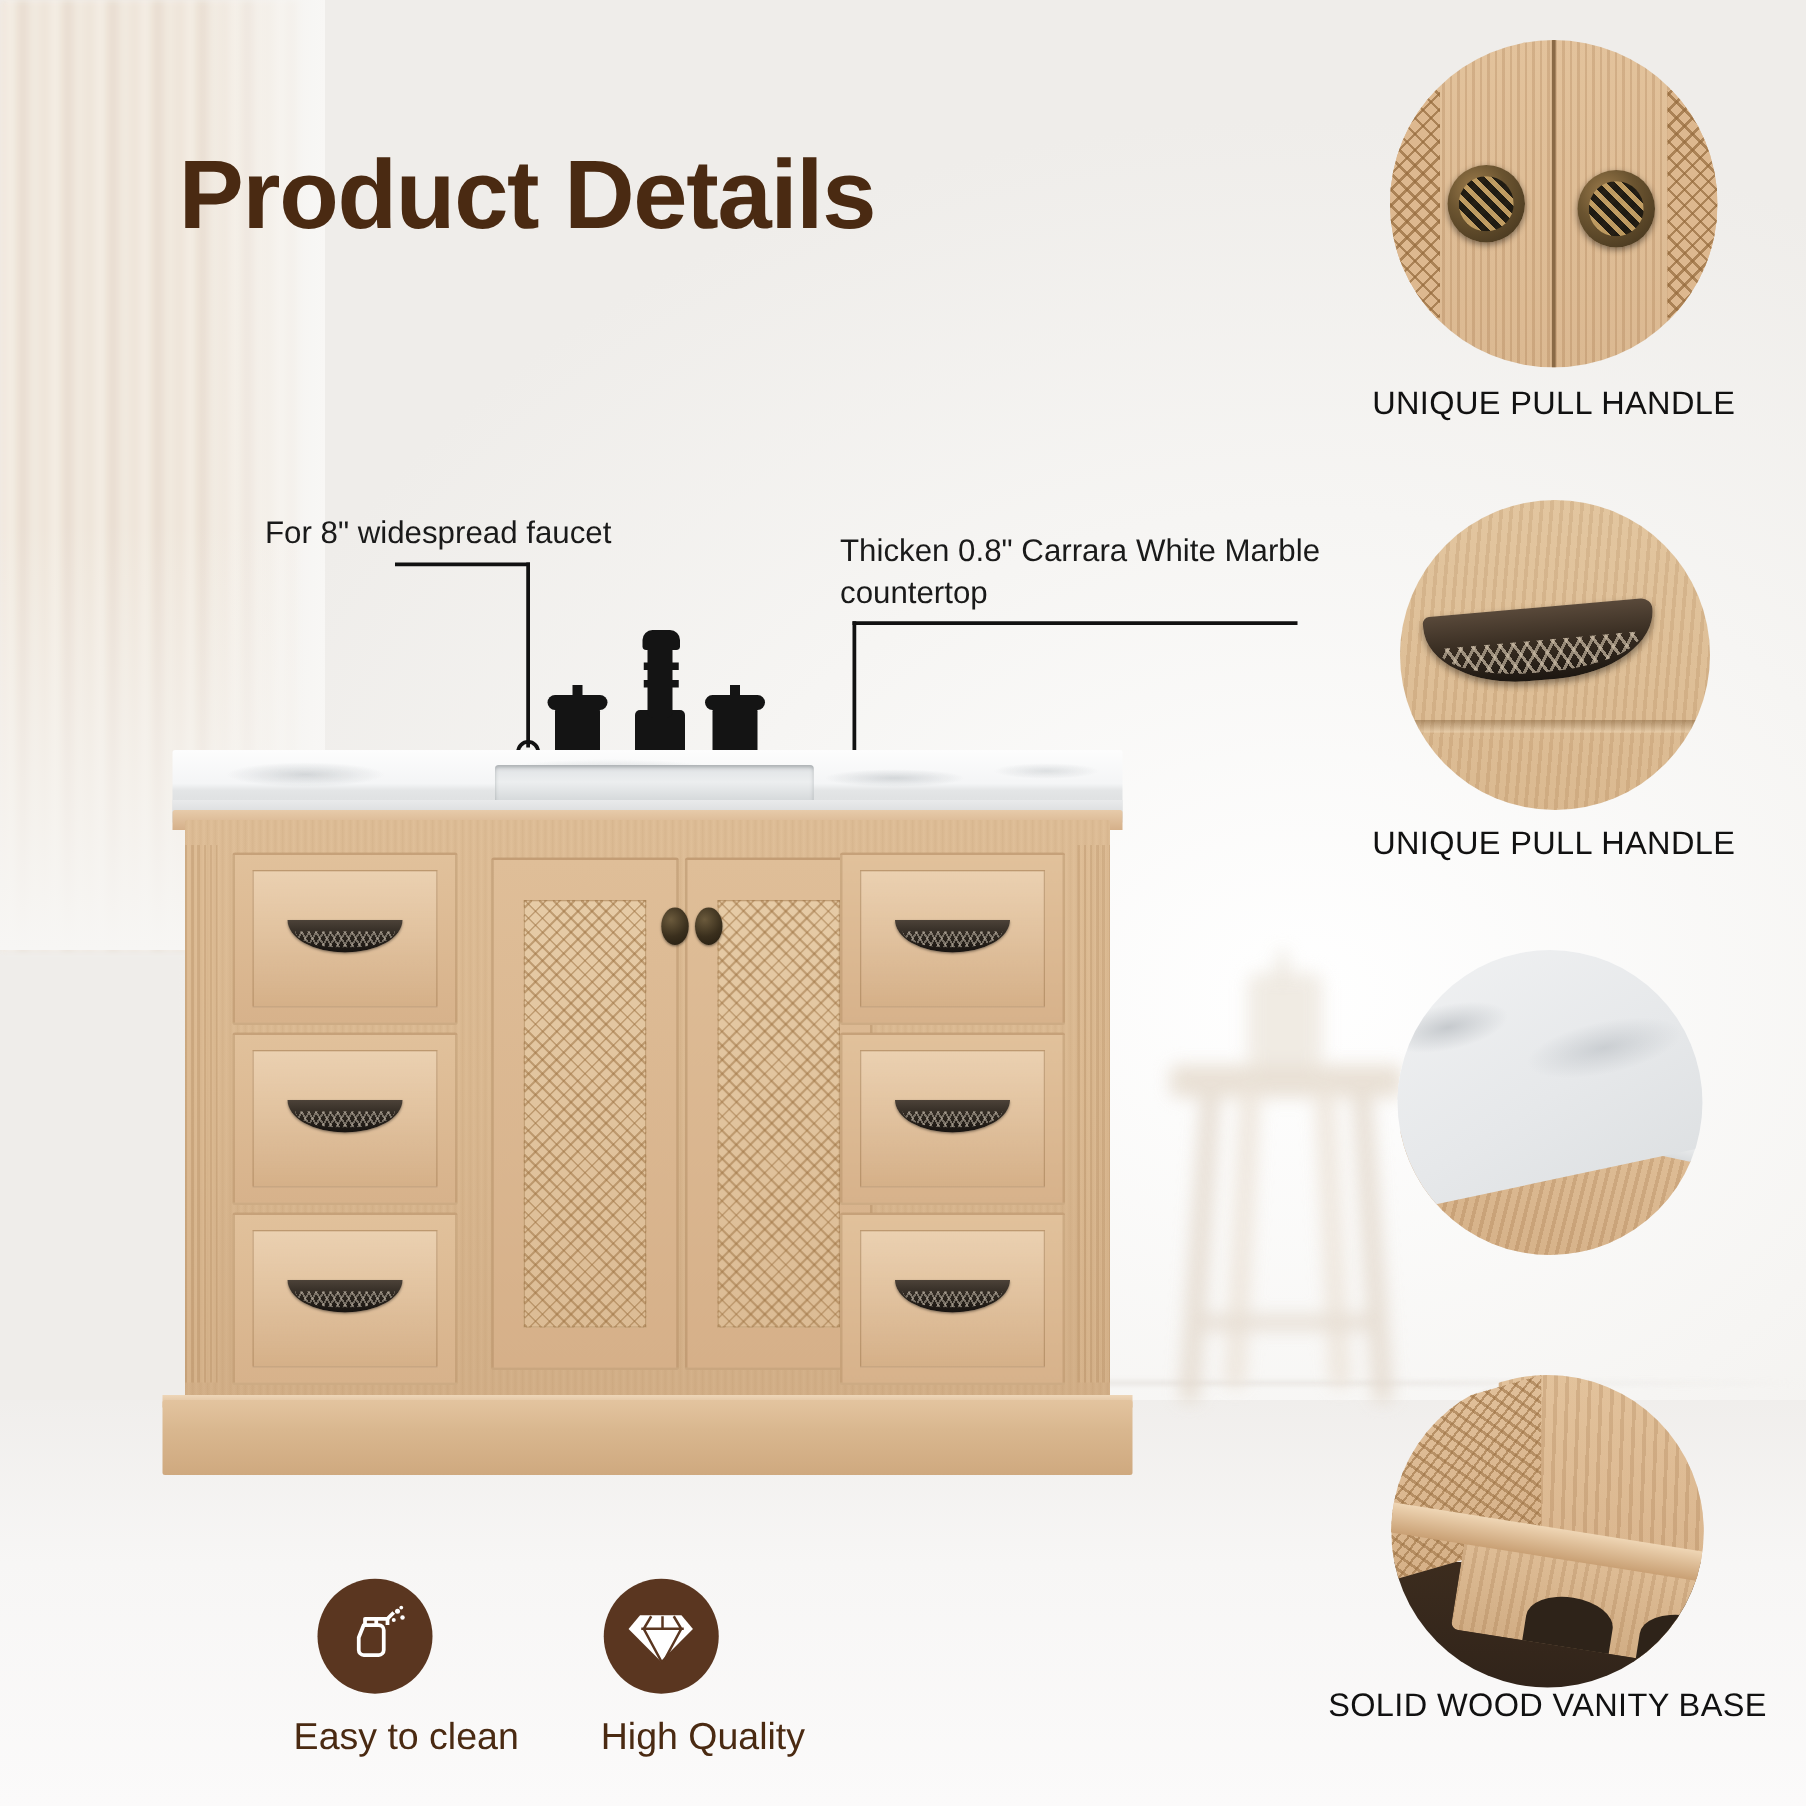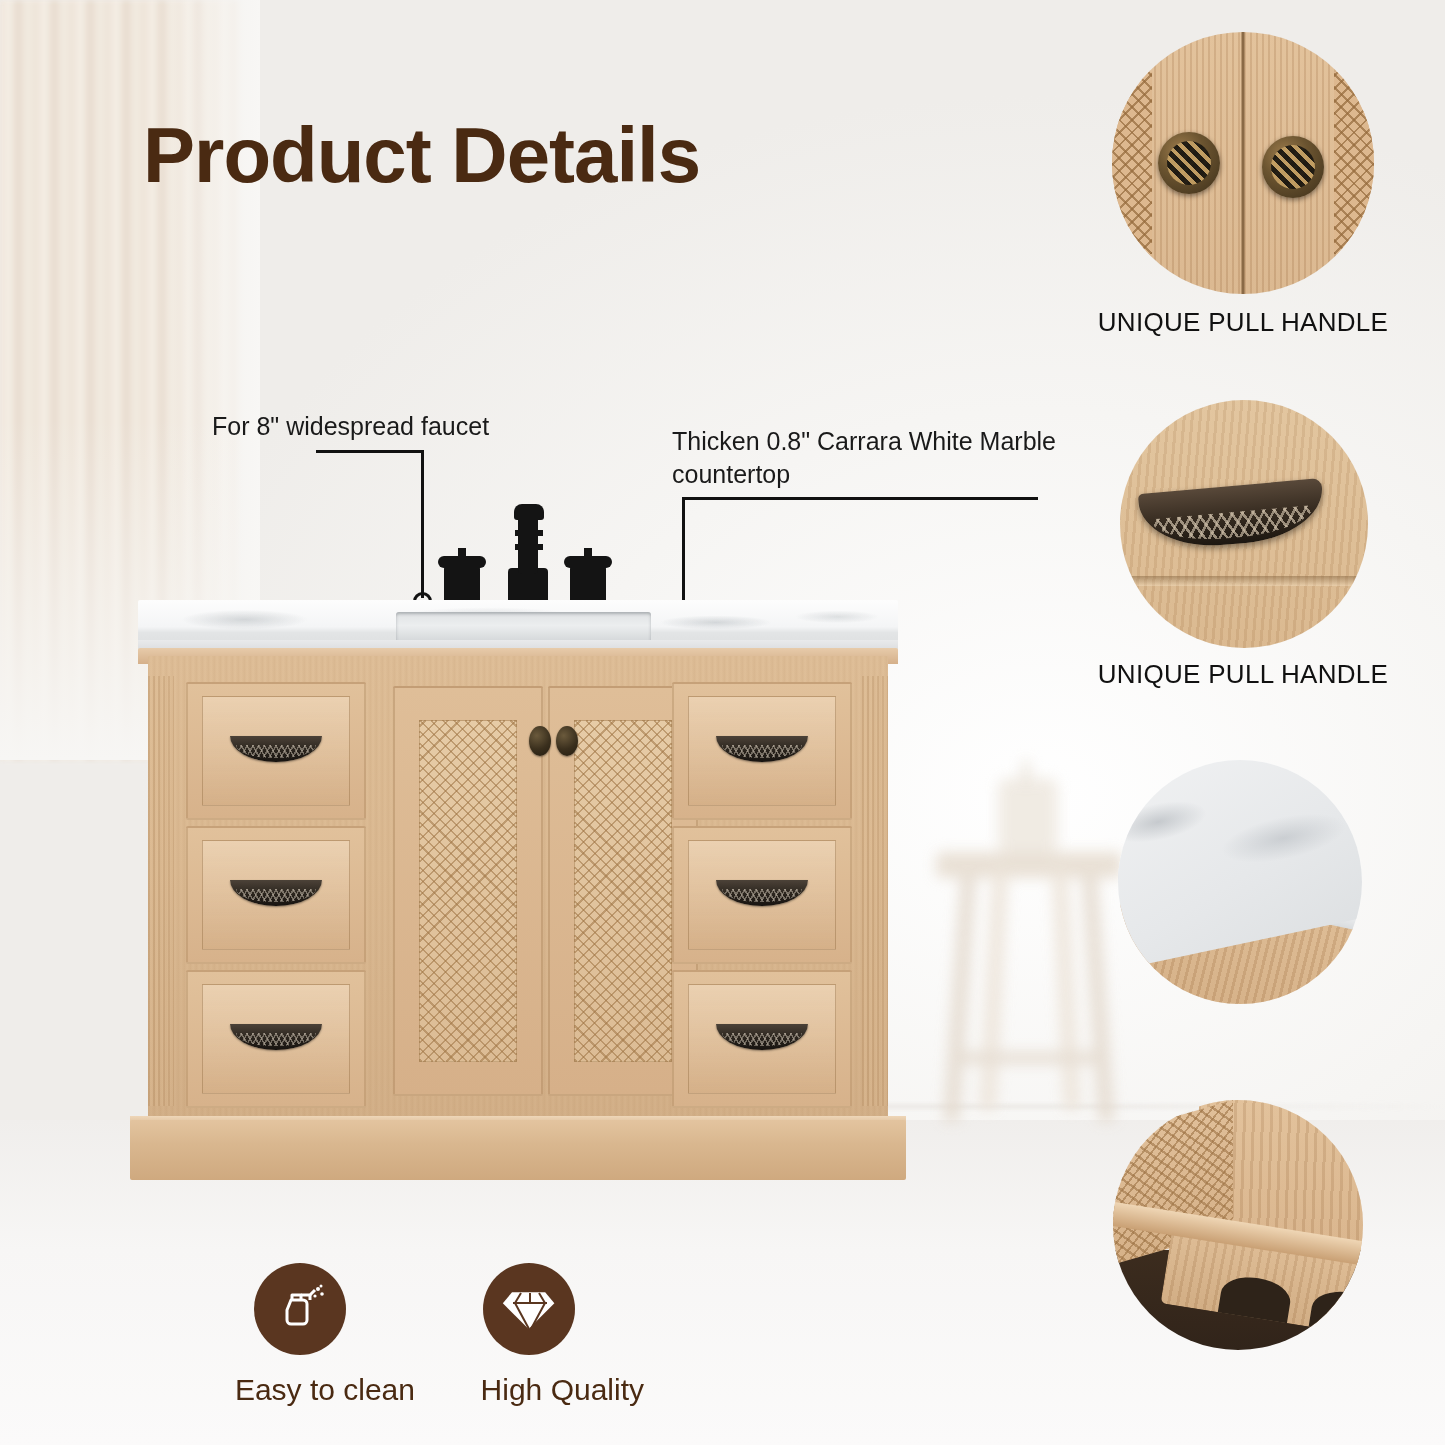--- a/index.html
+++ b/index.html
@@ -469,20 +469,21 @@
 
   <div class="detail-photo" id="circle-base">
     <div class="body-face"></div>
     <div class="cane-corner"></div>
     <div class="foot">
         <div class="notch n1"></div>
         <div class="notch n2"></div>
       </div>
     <div class="mould"></div>
   </div>
+  <div class="detail-caption" style="left:1038px; top:1348px;">SOLID WOOD VANITY BASE</div>
 
   <div class="badge" style="left:185px; top:1263px;">
     <div class="disc">
       <svg width="56" height="56" viewBox="0 0 56 56" aria-hidden="true">
         <g fill="none" stroke="#ffffff" stroke-width="3" stroke-linejoin="round">
           <path d="M19 19 h12 a4 4 0 0 1 4 4 v16 a4 4 0 0 1 -4 4 h-12 a4 4 0 0 1 -4 -4 v-10 z"></path>
           <path d="M20 19 v-5 h9 v5"></path>
           <path d="M29 14 h9 l5 -5"></path>
           <path d="M38 14 v5"></path>
         </g>

